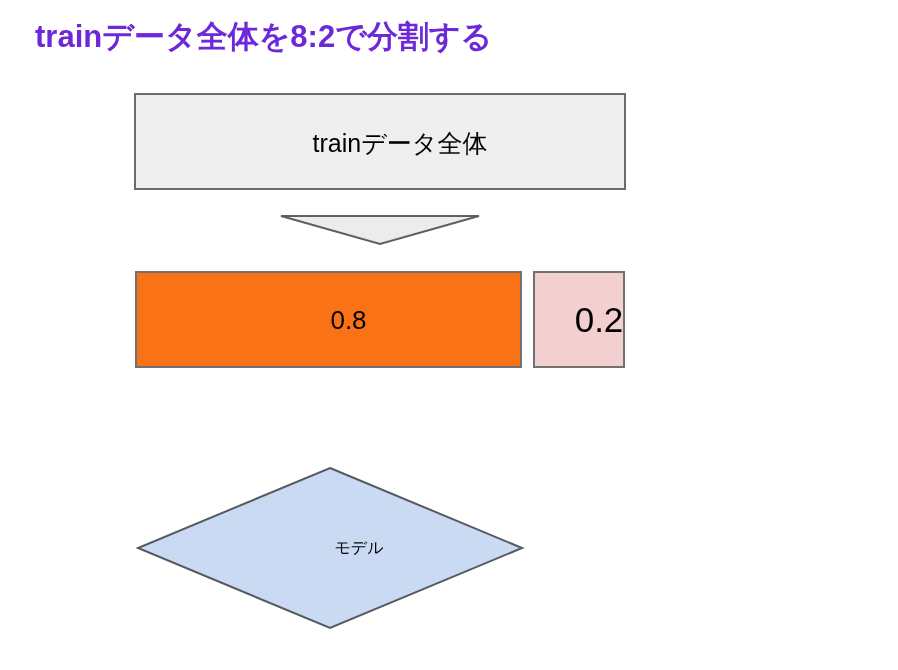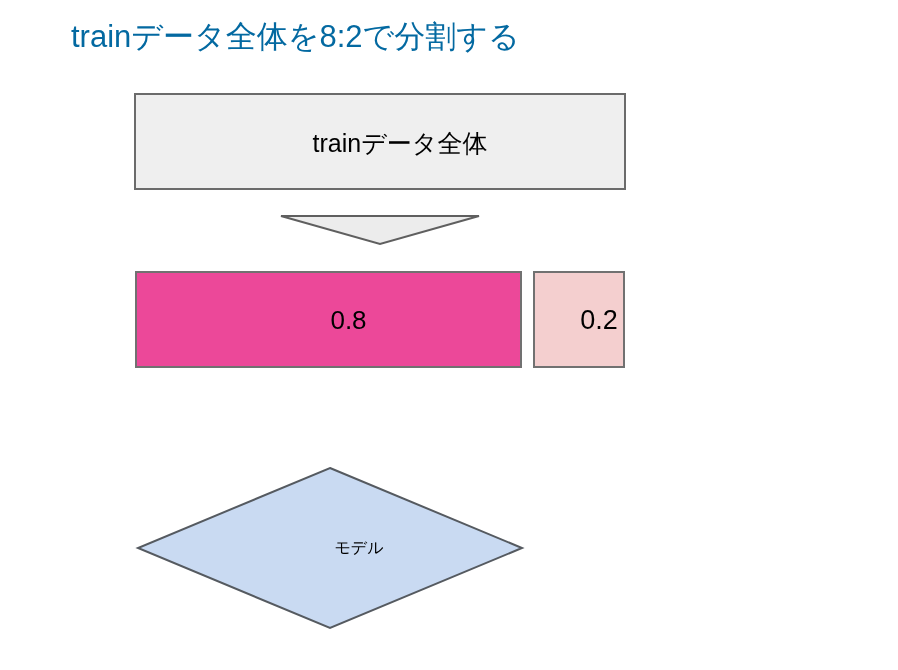--- a/index.html
+++ b/index.html
@@ -20,27 +20,26 @@
     position: absolute;
     left: 0;
     top: 0;
     width: 898px;
     height: 670px;
   }
 
   
   .caption {
     position: absolute;
-    color: #0369a1;
+    color: #6d28d9;
     font-size: 31px;
     line-height: 38px;
     white-space: nowrap;
-    font-weight: 400;
+    font-weight: 700;
     letter-spacing: 0px;
-    margin-left: 36px;
   }
   #caption-split {
     left: 35px;
     top: 18px;
   }
   #caption-model {
     left: 35px;
     top: 405px;
   }
 
@@ -83,37 +82,37 @@
     top: 210px;
     width: 208px;
     height: 40px;
   }
 
   #box-train-080 {
     left: 135px;
     top: 271px;
     width: 387px;
     height: 97px;
-    background: #ec4899;
+    background: #f97316;
     border-color: #717171;
   }
   #box-train-080 .shape-label {
     font-size: 26px;
   }
 
   #box-valid-020 {
     left: 533px;
     top: 271px;
     width: 92px;
     height: 97px;
     background: #f4cfcf;
     border-color: #717171;
   }
   #box-valid-020 .shape-label {
-    font-size: 27px;
+    font-size: 35px;
   }
 
   #shape-model {
     left: 130px;
     top: 460px;
     width: 400px;
     height: 176px;
   }
   #shape-model .diamond-label {
     position: absolute;

